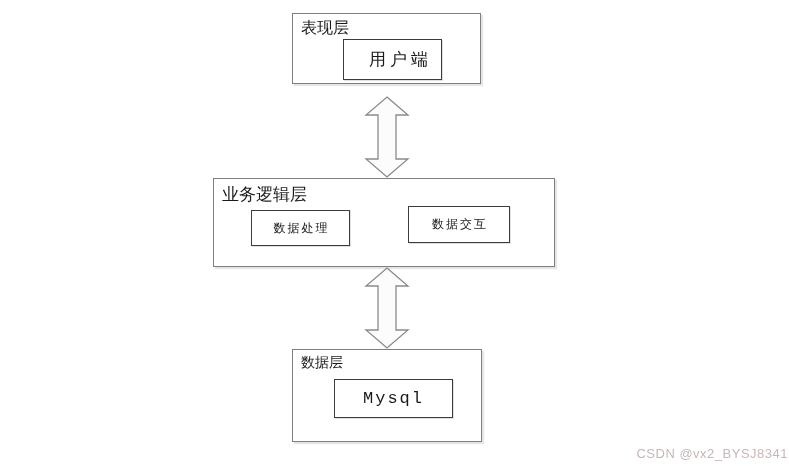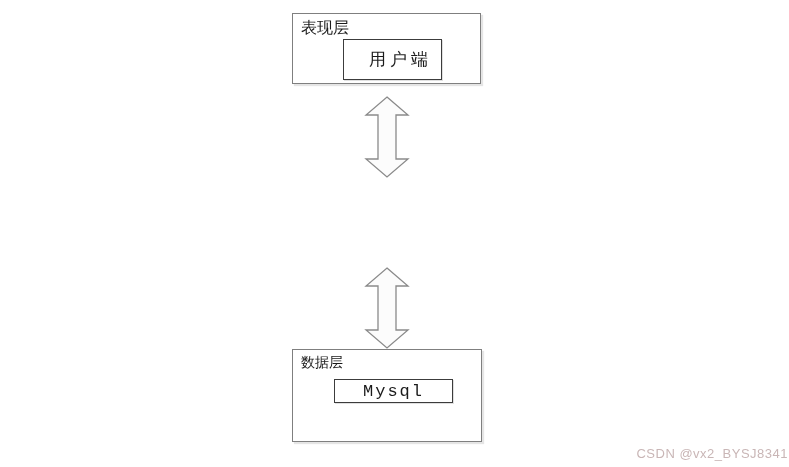--- a/index.html
+++ b/index.html
@@ -46,21 +46,21 @@
   
   .layer-business { left: 213px; top: 178px; width: 342px; height: 89px; }
   .layer-business .layer-title { font-size: 17px; }
   .node-processing { left: 37px; top: 31px; width: 99px; height: 36px;
                      font-size: 12px; letter-spacing: 2px; padding-left: 2px; }
   .node-exchange  { left: 194px; top: 27px; width: 102px; height: 37px;
                      font-size: 12px; letter-spacing: 2px; padding-left: 2px; }
   
   .layer-data { left: 292px; top: 349px; width: 190px; height: 93px; }
   .layer-data .layer-title { font-size: 14px; }
-  .node-mysql { left: 41px; top: 29px; width: 119px; height: 24px;
+  .node-mysql { left: 41px; top: 29px; width: 119px; height: 39px;
                 font-size: 17px; letter-spacing: 2px;
                 font-family: "Liberation Mono", "DejaVu Sans Mono", monospace; }
   
   .arrow { position: absolute; width: 46px; height: 82px; }
   .arrow-1 { left: 364px; top: 96px; }
   .arrow-2 { left: 364px; top: 267px; }
   .arrow polygon {
     fill: var(--arrow-fill, #fcfcfc);
     stroke: var(--arrow-stroke, #8a8a8a);
     stroke-width: 1.3;
@@ -85,20 +85,29 @@
     <div class="layer-title">表现层</div>
     <div class="node node-client">
       <span>用户端</span>
     </div>
   </div>
 
   <svg class="arrow arrow-1" viewBox="0 0 46 82" aria-hidden="true">
     <polygon points="23,1 44,19 32,19 32,63 44,63 23,81 2,63 14,63 14,19 2,19"></polygon>
   </svg>
 
+  <div class="layer-box layer-business">
+    <div class="layer-title">业务逻辑层</div>
+    <div class="node node-processing">
+      <span>数据处理</span>
+    </div>
+    <div class="node node-exchange">
+      <span>数据交互</span>
+    </div>
+  </div>
 
   <svg class="arrow arrow-2" viewBox="0 0 46 82" aria-hidden="true">
     <polygon points="23,1 44,19 32,19 32,63 44,63 23,81 2,63 14,63 14,19 2,19"></polygon>
   </svg>
 
   <div class="layer-box layer-data">
     <div class="layer-title">数据层</div>
     <div class="node node-mysql">
       <span>Mysql</span>
     </div>

